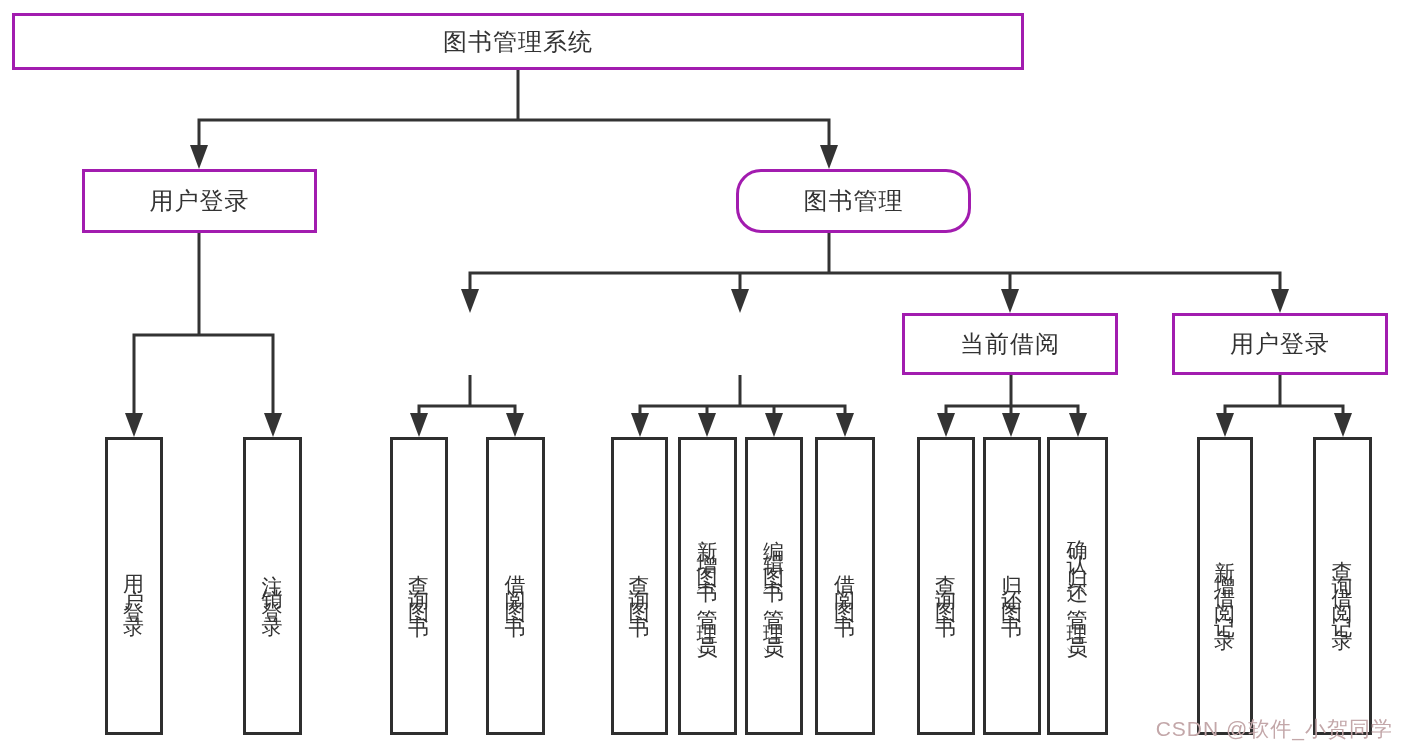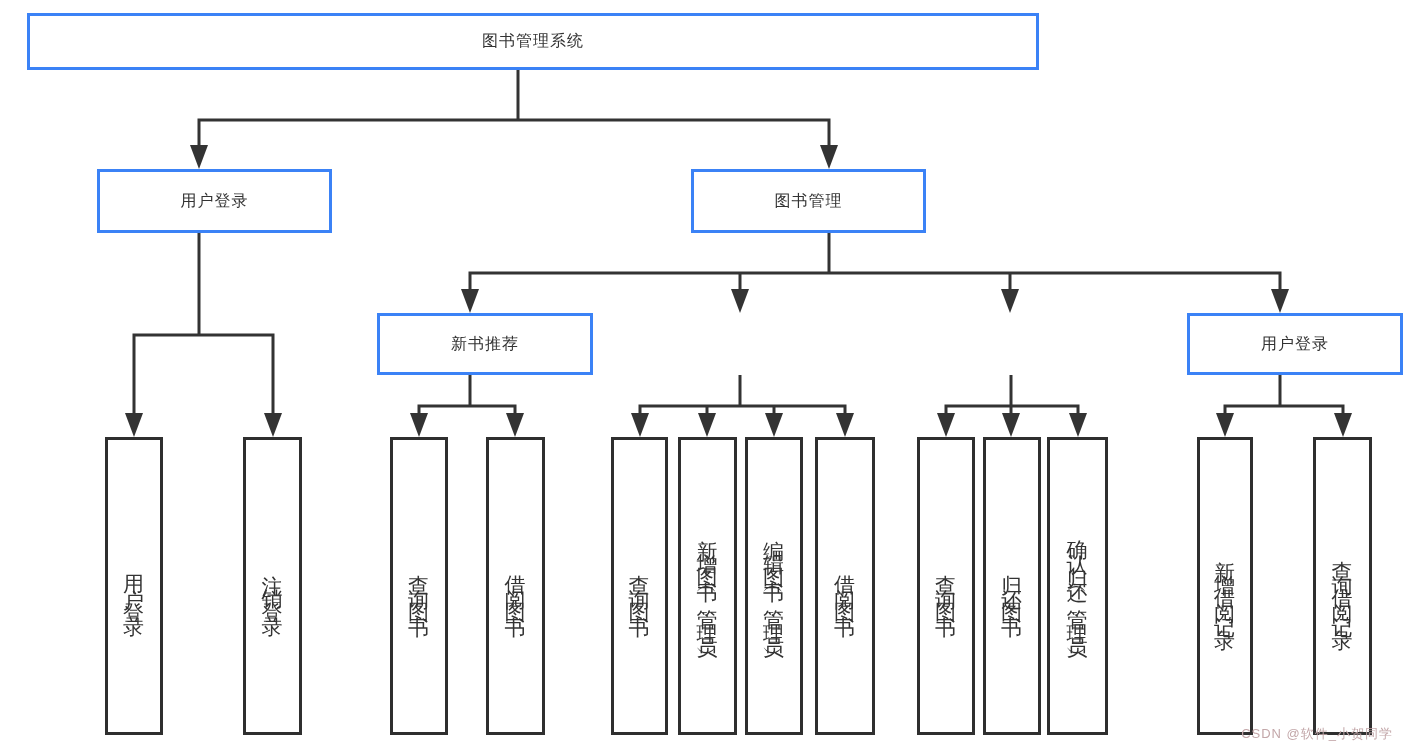--- a/index.html
+++ b/index.html
@@ -28,35 +28,34 @@
     stroke: #333333;
     stroke-width: 3;
   }
   .connector-layer polygon {
     fill: #333333;
     stroke: none;
   }
   .box {
     position: absolute;
     box-sizing: border-box;
-    border: 3px solid #3b82f6;
+    border: 3px solid #a21caf;
     background: #ffffff;
     display: flex;
     align-items: center;
     justify-content: center;
     color: #333333;
-    font-size: 16px;
+    font-size: 24px;
     letter-spacing: 1px;
     white-space: nowrap;
-    margin-left: 15px;
   }
   .root-box   { left: 12px;  top: 13px;  width: 1012px; height: 57px; }
   .l2-box     { top: 169px; width: 235px; height: 64px; }
   .l2-user    { left: 82px; }
-  .l2-book    { left: 676px; }
+  .l2-book    { left: 736px; border-radius: 25px; }
   .l3-box     { top: 313px; width: 216px; height: 62px; }
   .l3-new     { left: 362px; }
   .l3-borrow  { left: 632px; }
   .l3-current { left: 902px; }
   .l3-record  { left: 1172px; }
   .leaf {
     position: absolute;
     top: 437px;
     height: 298px;
     box-sizing: border-box;
@@ -72,21 +71,21 @@
     font-size: 21px;
     letter-spacing: 14px;
     line-height: 1;
     color: #333333;
     max-height: 288px;
   }
   .watermark {
     position: absolute;
     right: 12px;
     bottom: 4px;
-    font-size: 13px;
+    font-size: 21px;
     color: #c3a7a9;
     letter-spacing: 1px;
     white-space: nowrap;
   }
 </style>
 </head>
 <body>
 
 <div class="stage">
 
@@ -149,21 +148,21 @@
       <polygon points="1216,413 1234,413 1225,437"></polygon>
       <polygon points="1334,413 1352,413 1343,437"></polygon>
     </g>
   </svg>
 
   <div class="box root-box">图书管理系统</div>
 
   <div class="box l2-box l2-user">用户登录</div>
   <div class="box l2-box l2-book">图书管理</div>
 
-  <div class="box l3-box l3-new">新书推荐</div>
+  <div class="box l3-box l3-current">当前借阅</div>
   <div class="box l3-box l3-record">用户登录</div>
 
   <div class="leaf" style="left:105px;width:58px;">
     <span>用户登录</span>
   </div>
   <div class="leaf" style="left:243px;width:59px;">
     <span>注销登录</span>
   </div>
 
   <div class="leaf" style="left:390px;width:58px;">

